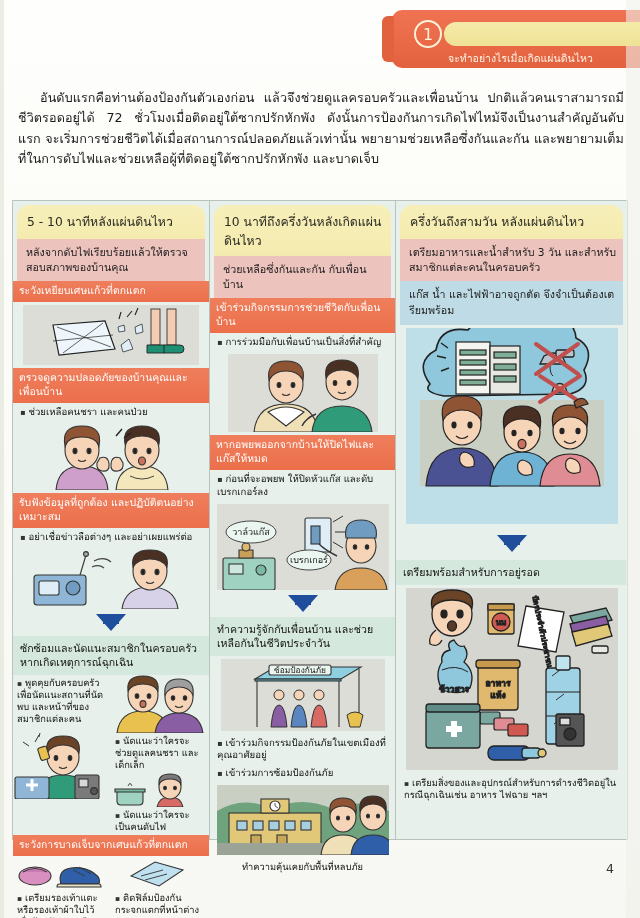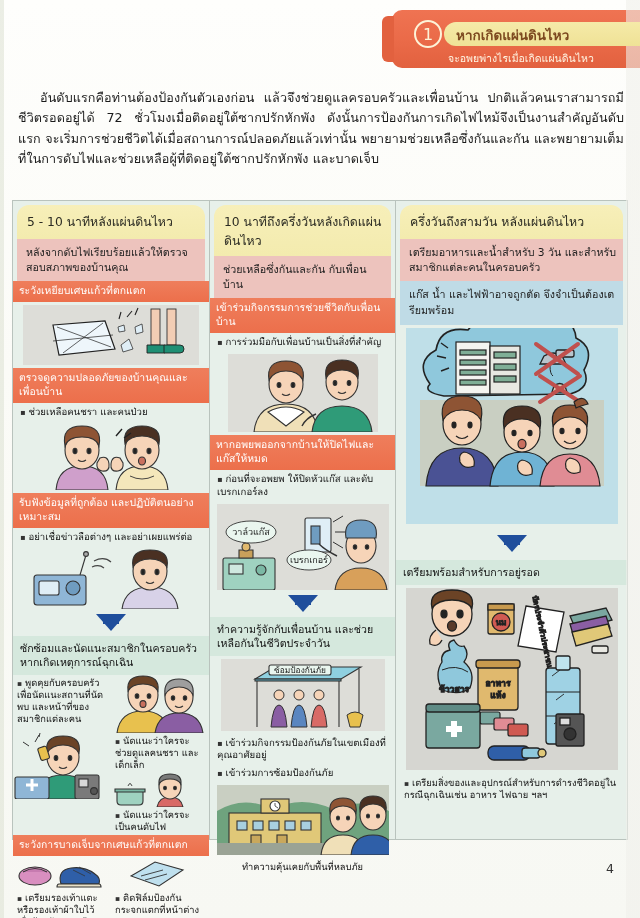--- a/index.html
+++ b/index.html
@@ -221,22 +221,21 @@
   .mini { font-size:9.3px; line-height:1.28; color:#111; }
 </style>
 </head>
 <body>
 
 <div id="page">
 
   <div class="header-band"></div>
   <div class="header-title-bar"></div>
   <div class="chapter-pill">1</div>
-  <div class="header-title">หากเกิดแผ่นดินไหว</div>
-  <div class="header-sub">จะอพยพ่างไรเมื่อเกิดแผ่นดินไหว</div>
+  <div class="header-sub">จะทำอย่างไรเมื่อเกิดแผ่นดินไหว</div>
 
   <div class="intro">อันดับแรกคือท่านต้องป้องกันตัวเองก่อน แล้วจึงช่วยดูแลครอบครัวและเพื่อนบ้าน ปกติแล้วคนเราสามารถมีชีวิตรอดอยู่ได้ 72 ชั่วโมงเมื่อติดอยู่ใต้ซากปรักหักพัง ดังนั้นการป้องกันการเกิดไฟไหม้จึงเป็นงานสำคัญอันดับแรก จะเริ่มการช่วยชีวิตได้เมื่อสถานการณ์ปลอดภัยแล้วเท่านั้น พยายามช่วยเหลือซึ่งกันและกัน และพยายามเต็มที่ในการดับไฟและช่วยเหลือผู้ที่ติดอยู่ใต้ซากปรักหักพัง และบาดเจ็บ</div>
 
   <div class="ghost">‌</div>
 
   <div class="cols">
 
     <div class="col c1">
       <div class="col-head">5 - 10 นาทีหลังแผ่นดินไหว</div>
       <div class="col-sub">หลังจากดับไฟเรียบร้อยแล้วให้ตรวจสอบสภาพของบ้านคุณ</div>

